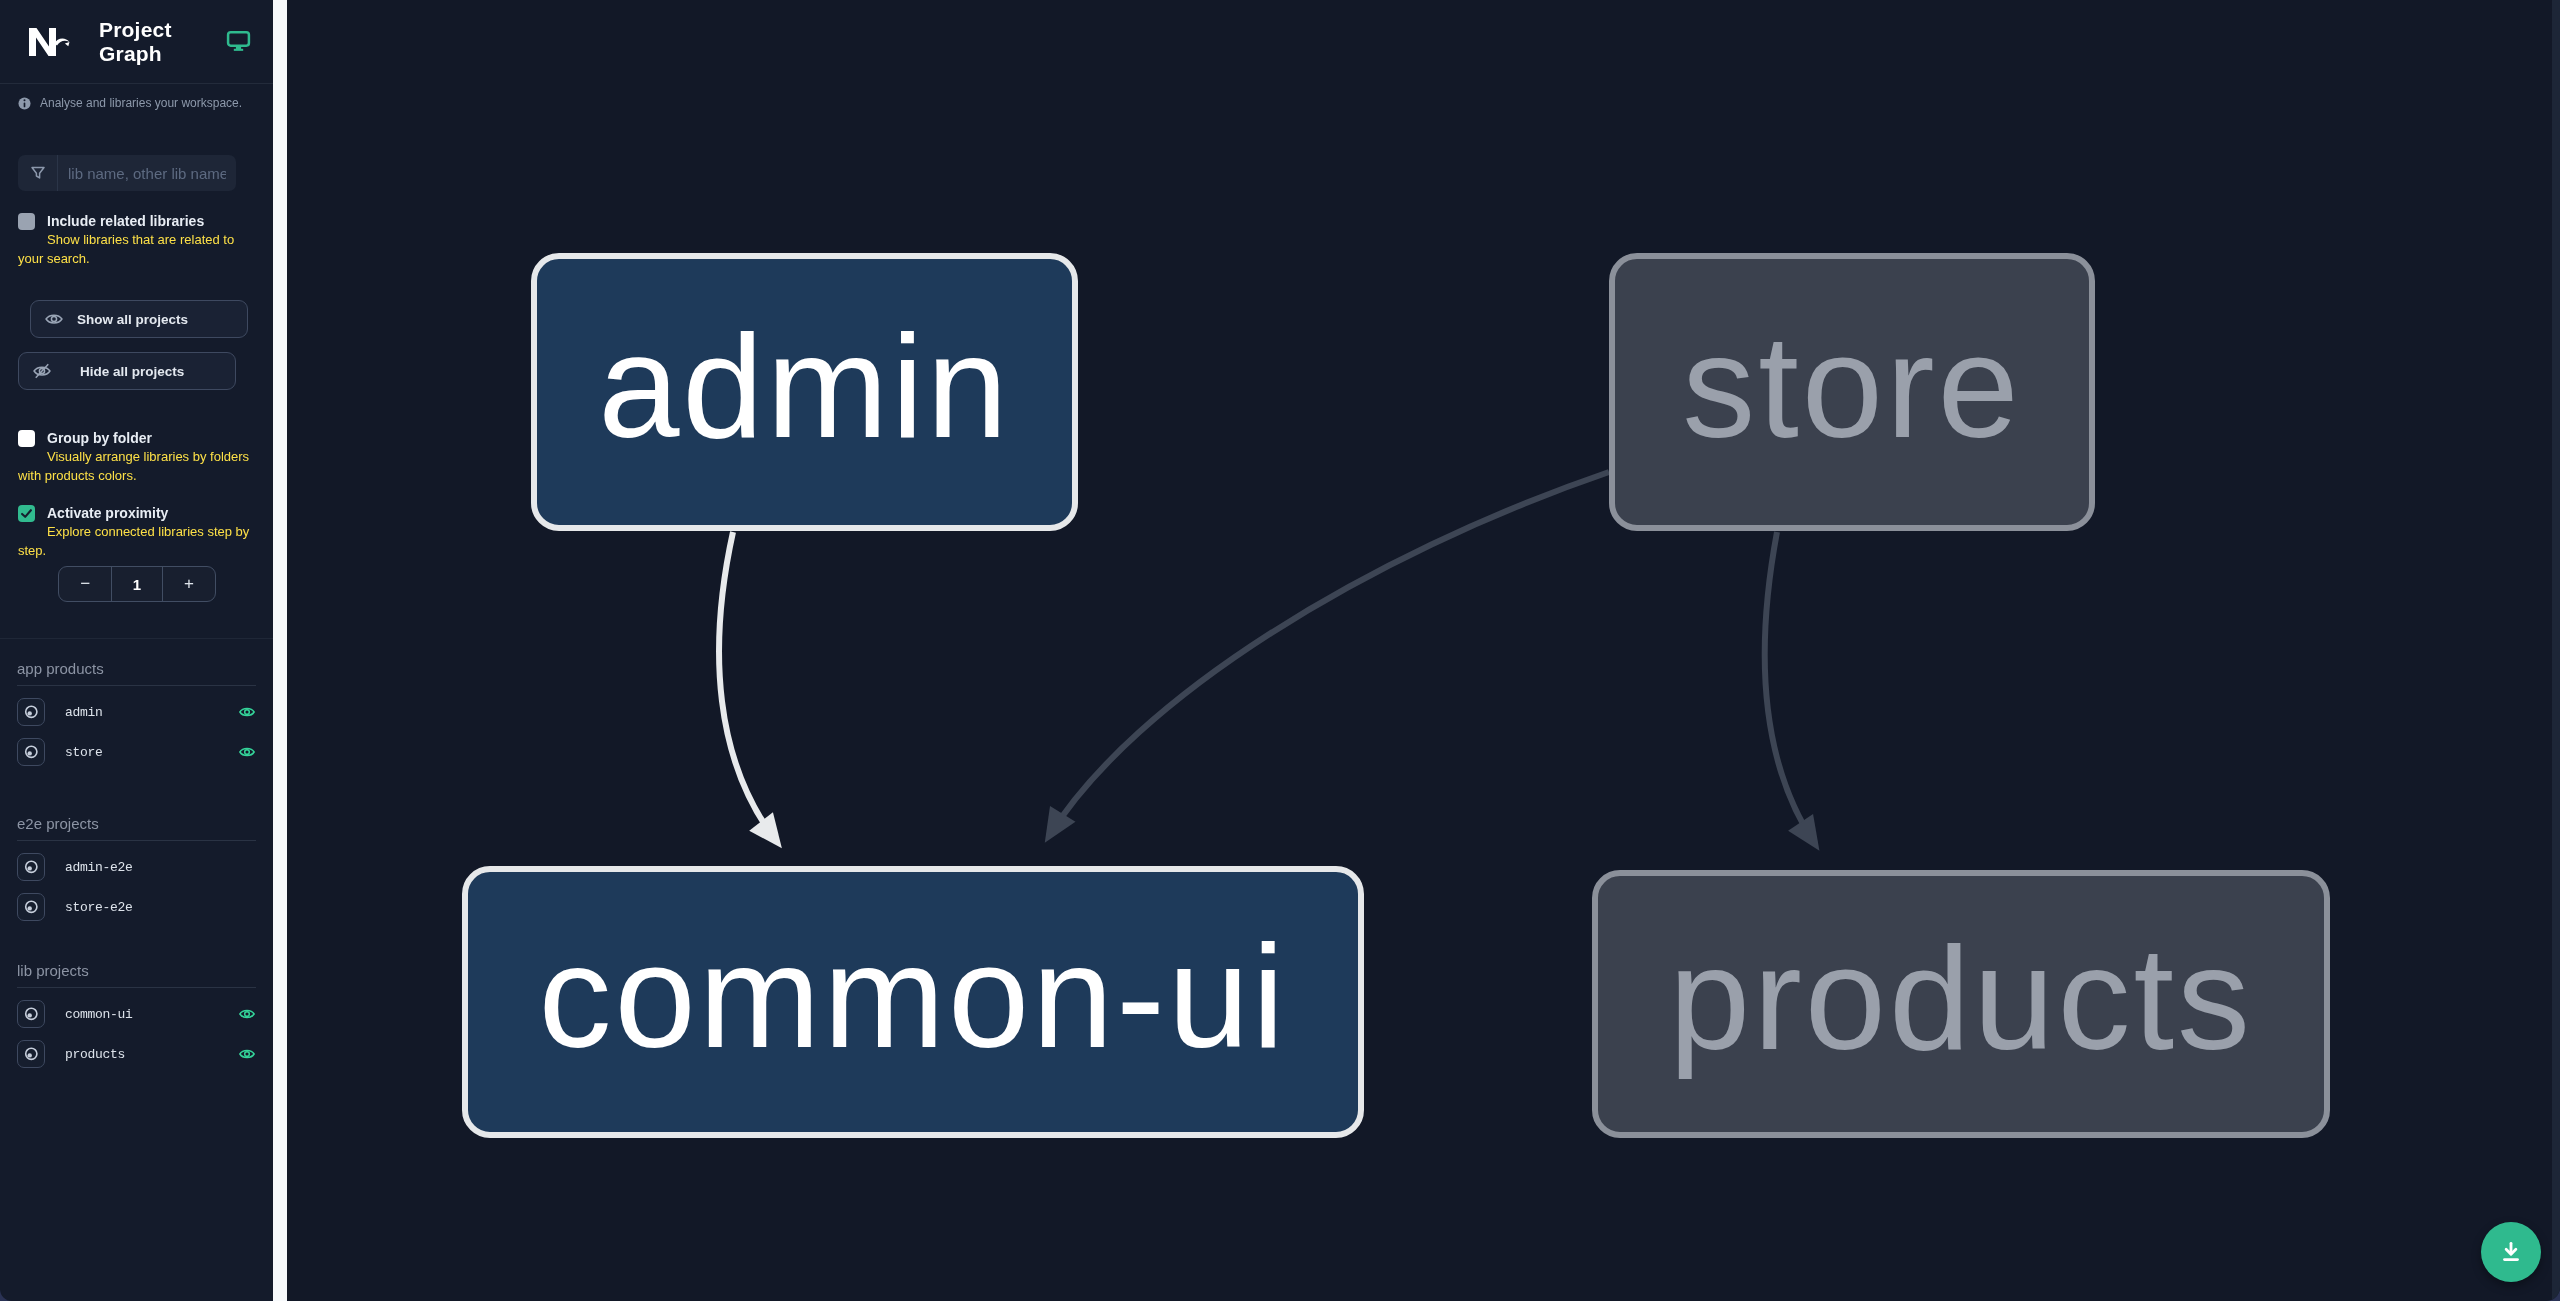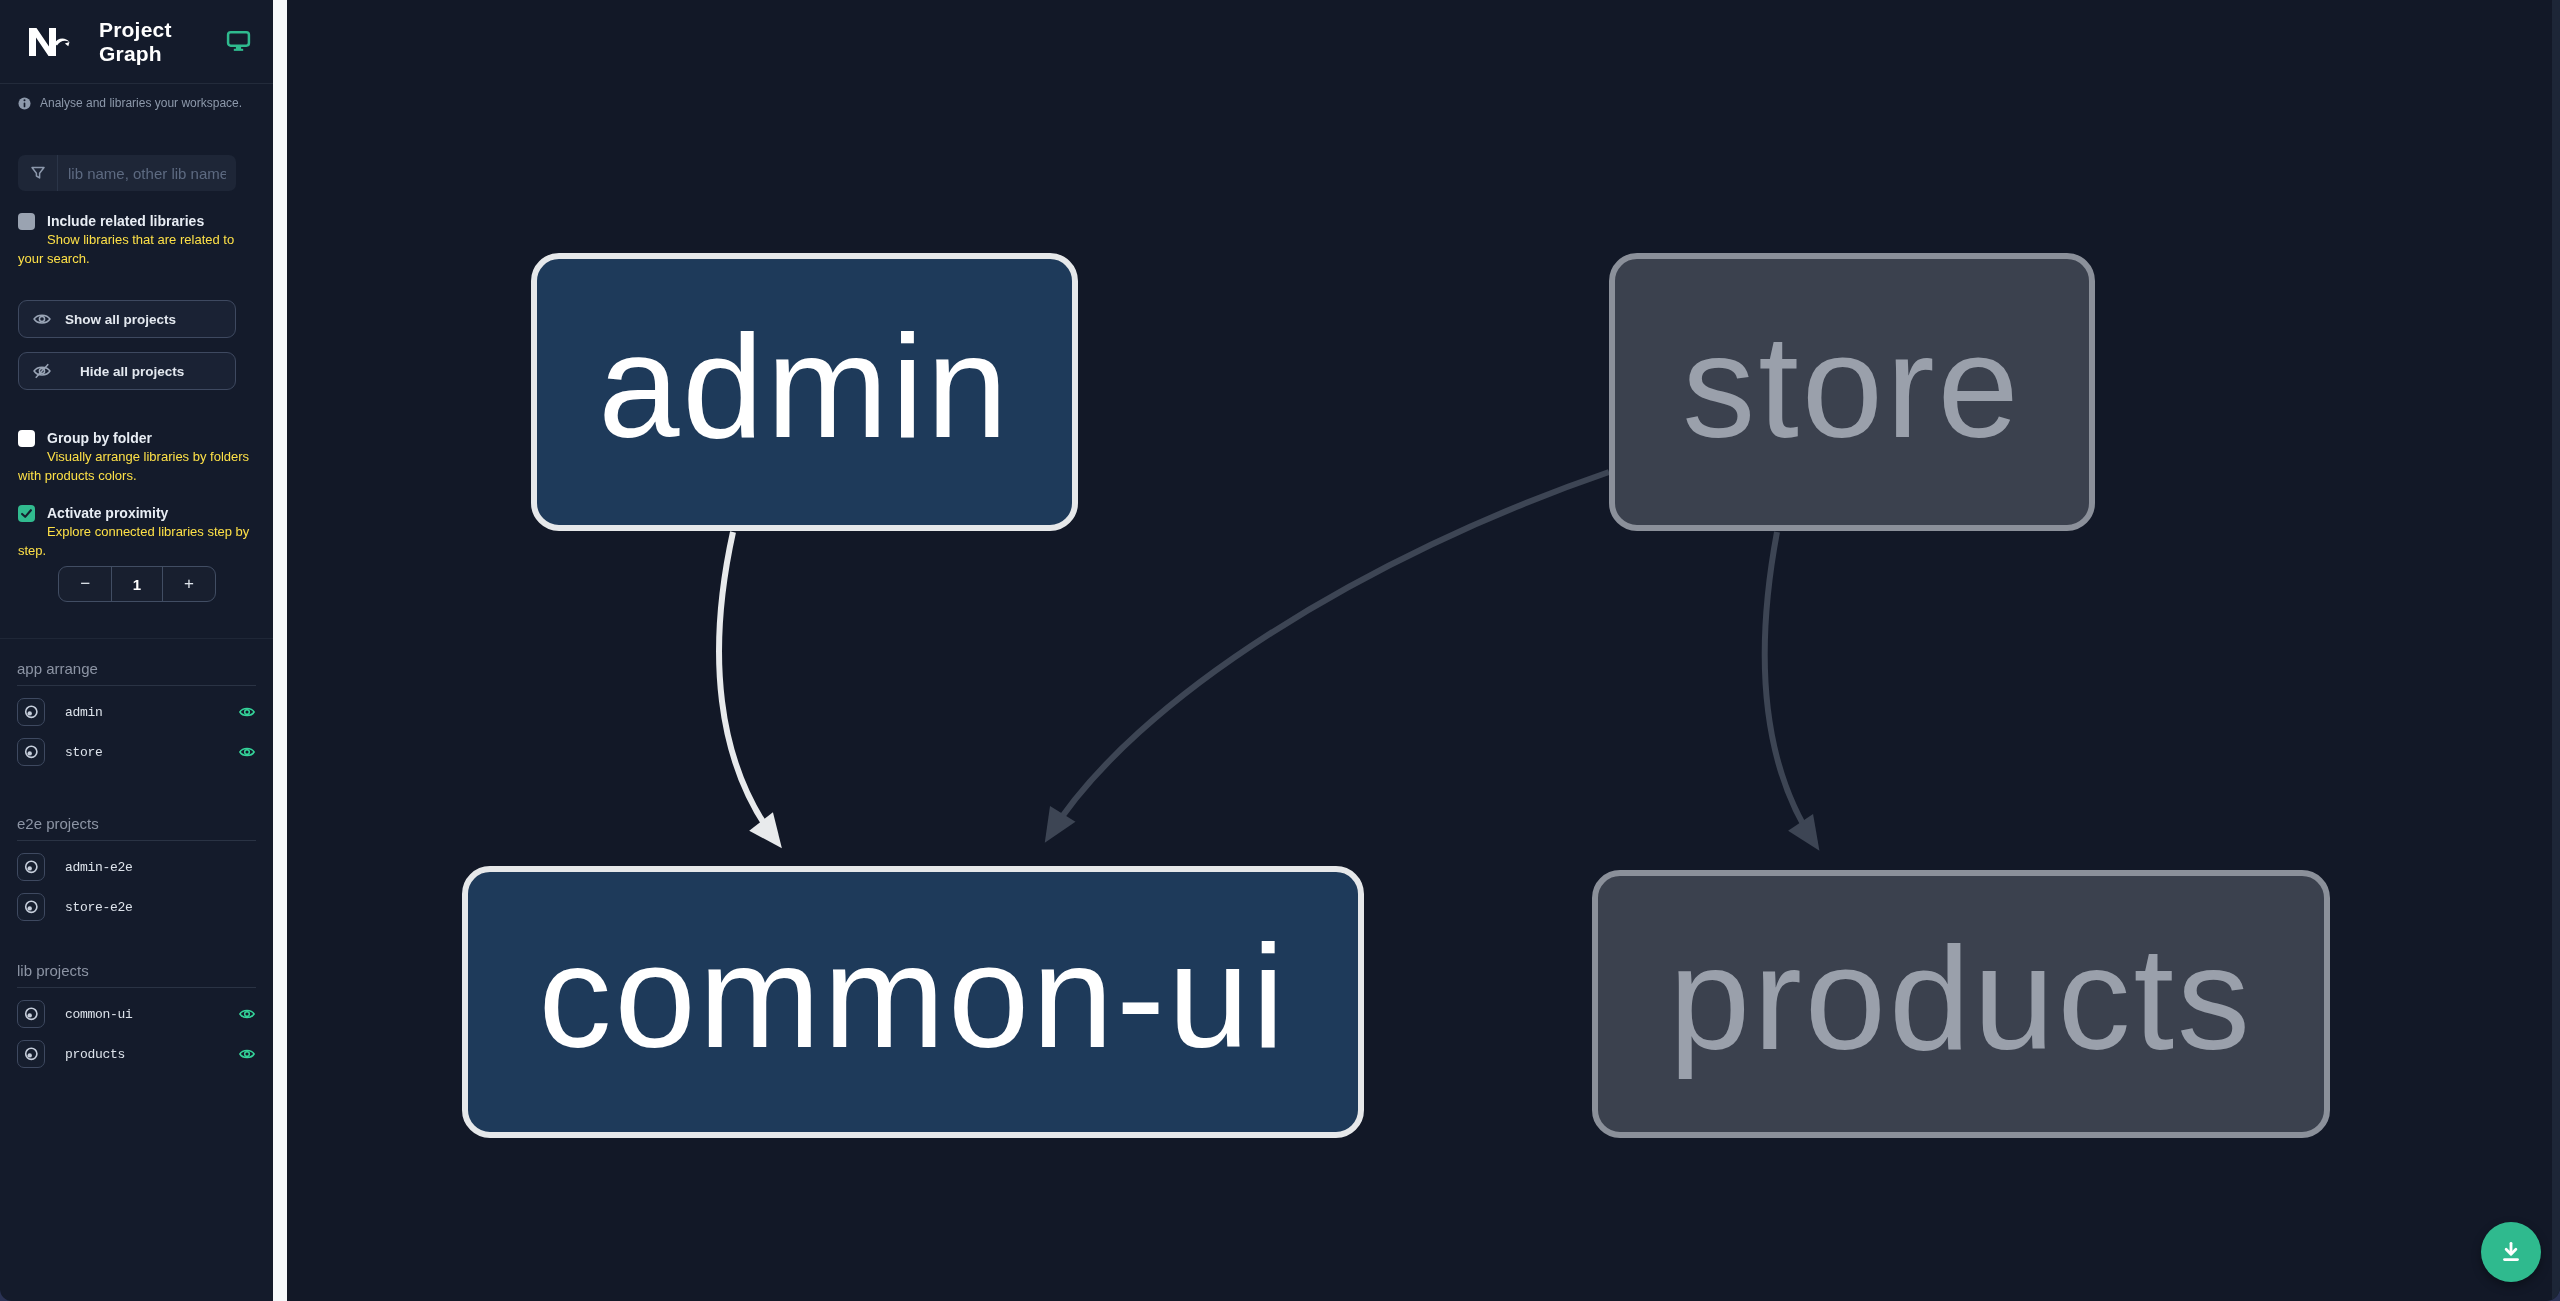--- a/index.html
+++ b/index.html
@@ -168,21 +168,21 @@
     </div>
 
     <label class="toggle" style="top:204px;">
       <span class="toggle-row">
         <span class="cb cb-gray"></span>
         <span class="toggle-label">Include related libraries</span>
       </span>
       <span class="toggle-desc">Show libraries that are related to your search.</span>
     </label>
 
-    <button class="sb-btn" style="top:300px;">
+    <button class="sb-btn" style="top:300px;margin-left:12px;">
       <svg viewBox="0 0 24 24" width="20" height="20">
         <path d="M2.5 12 C6.2 5.8 17.8 5.8 21.5 12 C17.8 18.2 6.2 18.2 2.5 12 Z" fill="none" stroke="#9aa5b6" stroke-width="1.8"></path>
         <circle cx="12" cy="12" r="3.1" fill="none" stroke="#9aa5b6" stroke-width="1.8"></circle>
       </svg>
       <span>Show all projects</span>
     </button>
 
     <button class="sb-btn" style="top:352px;gap:28px;">
       <svg viewBox="0 0 24 24" width="20" height="20">
         <path d="M2.5 12 C6.2 5.8 17.8 5.8 21.5 12 C17.8 18.2 6.2 18.2 2.5 12 Z" fill="none" stroke="#9aa5b6" stroke-width="1.8"></path>
@@ -214,21 +214,21 @@
 
     <div class="stepper">
       <button class="step-btn">−</button>
       <span class="step-val">1</span>
       <button class="step-btn">+</button>
     </div>
 
     <div class="sb-hr"></div>
 
     <div class="proj-section sec-app">
-      <div class="proj-title">app arrange</div>
+      <div class="proj-title">app products</div>
       <div class="proj-list">
         <div class="proj-row">
           <button class="proj-icon-btn">
             <svg viewBox="0 0 16 16" width="16" height="16">
               <circle cx="8.3" cy="7.8" r="5.6" fill="none" stroke="#c6cedb" stroke-width="1.6"></circle>
               <circle cx="6.7" cy="9.4" r="2.2" fill="#c6cedb"></circle>
             </svg>
           </button>
           <span class="proj-name">admin</span>
           <button class="eye-btn">

